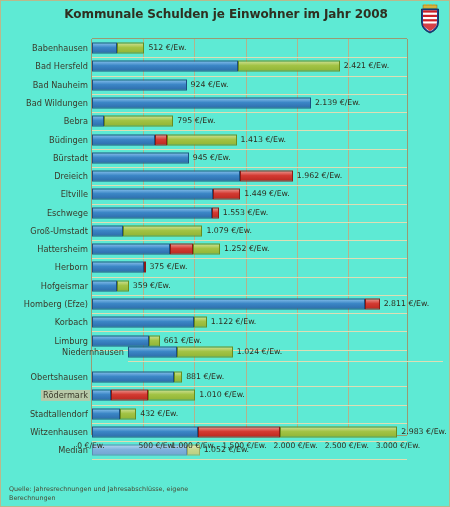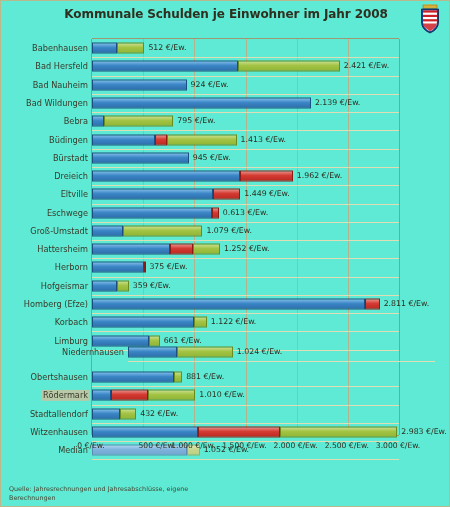--- a/index.html
+++ b/index.html
@@ -42,20 +42,21 @@
   }
   
   #plot {
     position: absolute;
     left: 90px; top: 38px;
     width: 307px;
     height: 396px;
     border-left: 1px solid #9a9a72;
     border-right: 1px solid #9a9a72;
     box-sizing: content-box;
+    padding-left: 8px;
   }
   .gridline {
     position: absolute;
     top: 0; bottom: 0;
     width: 1px;
     background: #b3b38b;
   }
   .rowline {
     position: absolute;
     left: 0; right: 0;
@@ -289,21 +290,21 @@
           </div>
           <div class="vallabel" style="left: 152.281px;">1.449 €/Ew.</div>
         </div>
         <div class="row" style="top: 164.52px;">
           <div class="rowline" style="top: 18.28px;"></div>
           <div class="catlabel">Eschwege</div>
           <div class="bar">
             <div class="seg blue" style="width: 120.242px;"></div>
             <div class="seg red" style="width: 6.447px;"></div>
           </div>
-          <div class="vallabel" style="left: 130.689px;">0.613 €/Ew.</div>
+          <div class="vallabel" style="left: 130.689px;">1.553 €/Ew.</div>
         </div>
         <div class="row" style="top: 182.8px;">
           <div class="rowline" style="top: 18.28px;"></div>
           <div class="catlabel">Groß-Umstadt</div>
           <div class="bar">
             <div class="seg blue" style="width: 30.7px;"></div>
             <div class="seg green" style="width: 79.7177px;"></div>
           </div>
           <div class="vallabel" style="left: 114.418px;">1.079 €/Ew.</div>
         </div>

